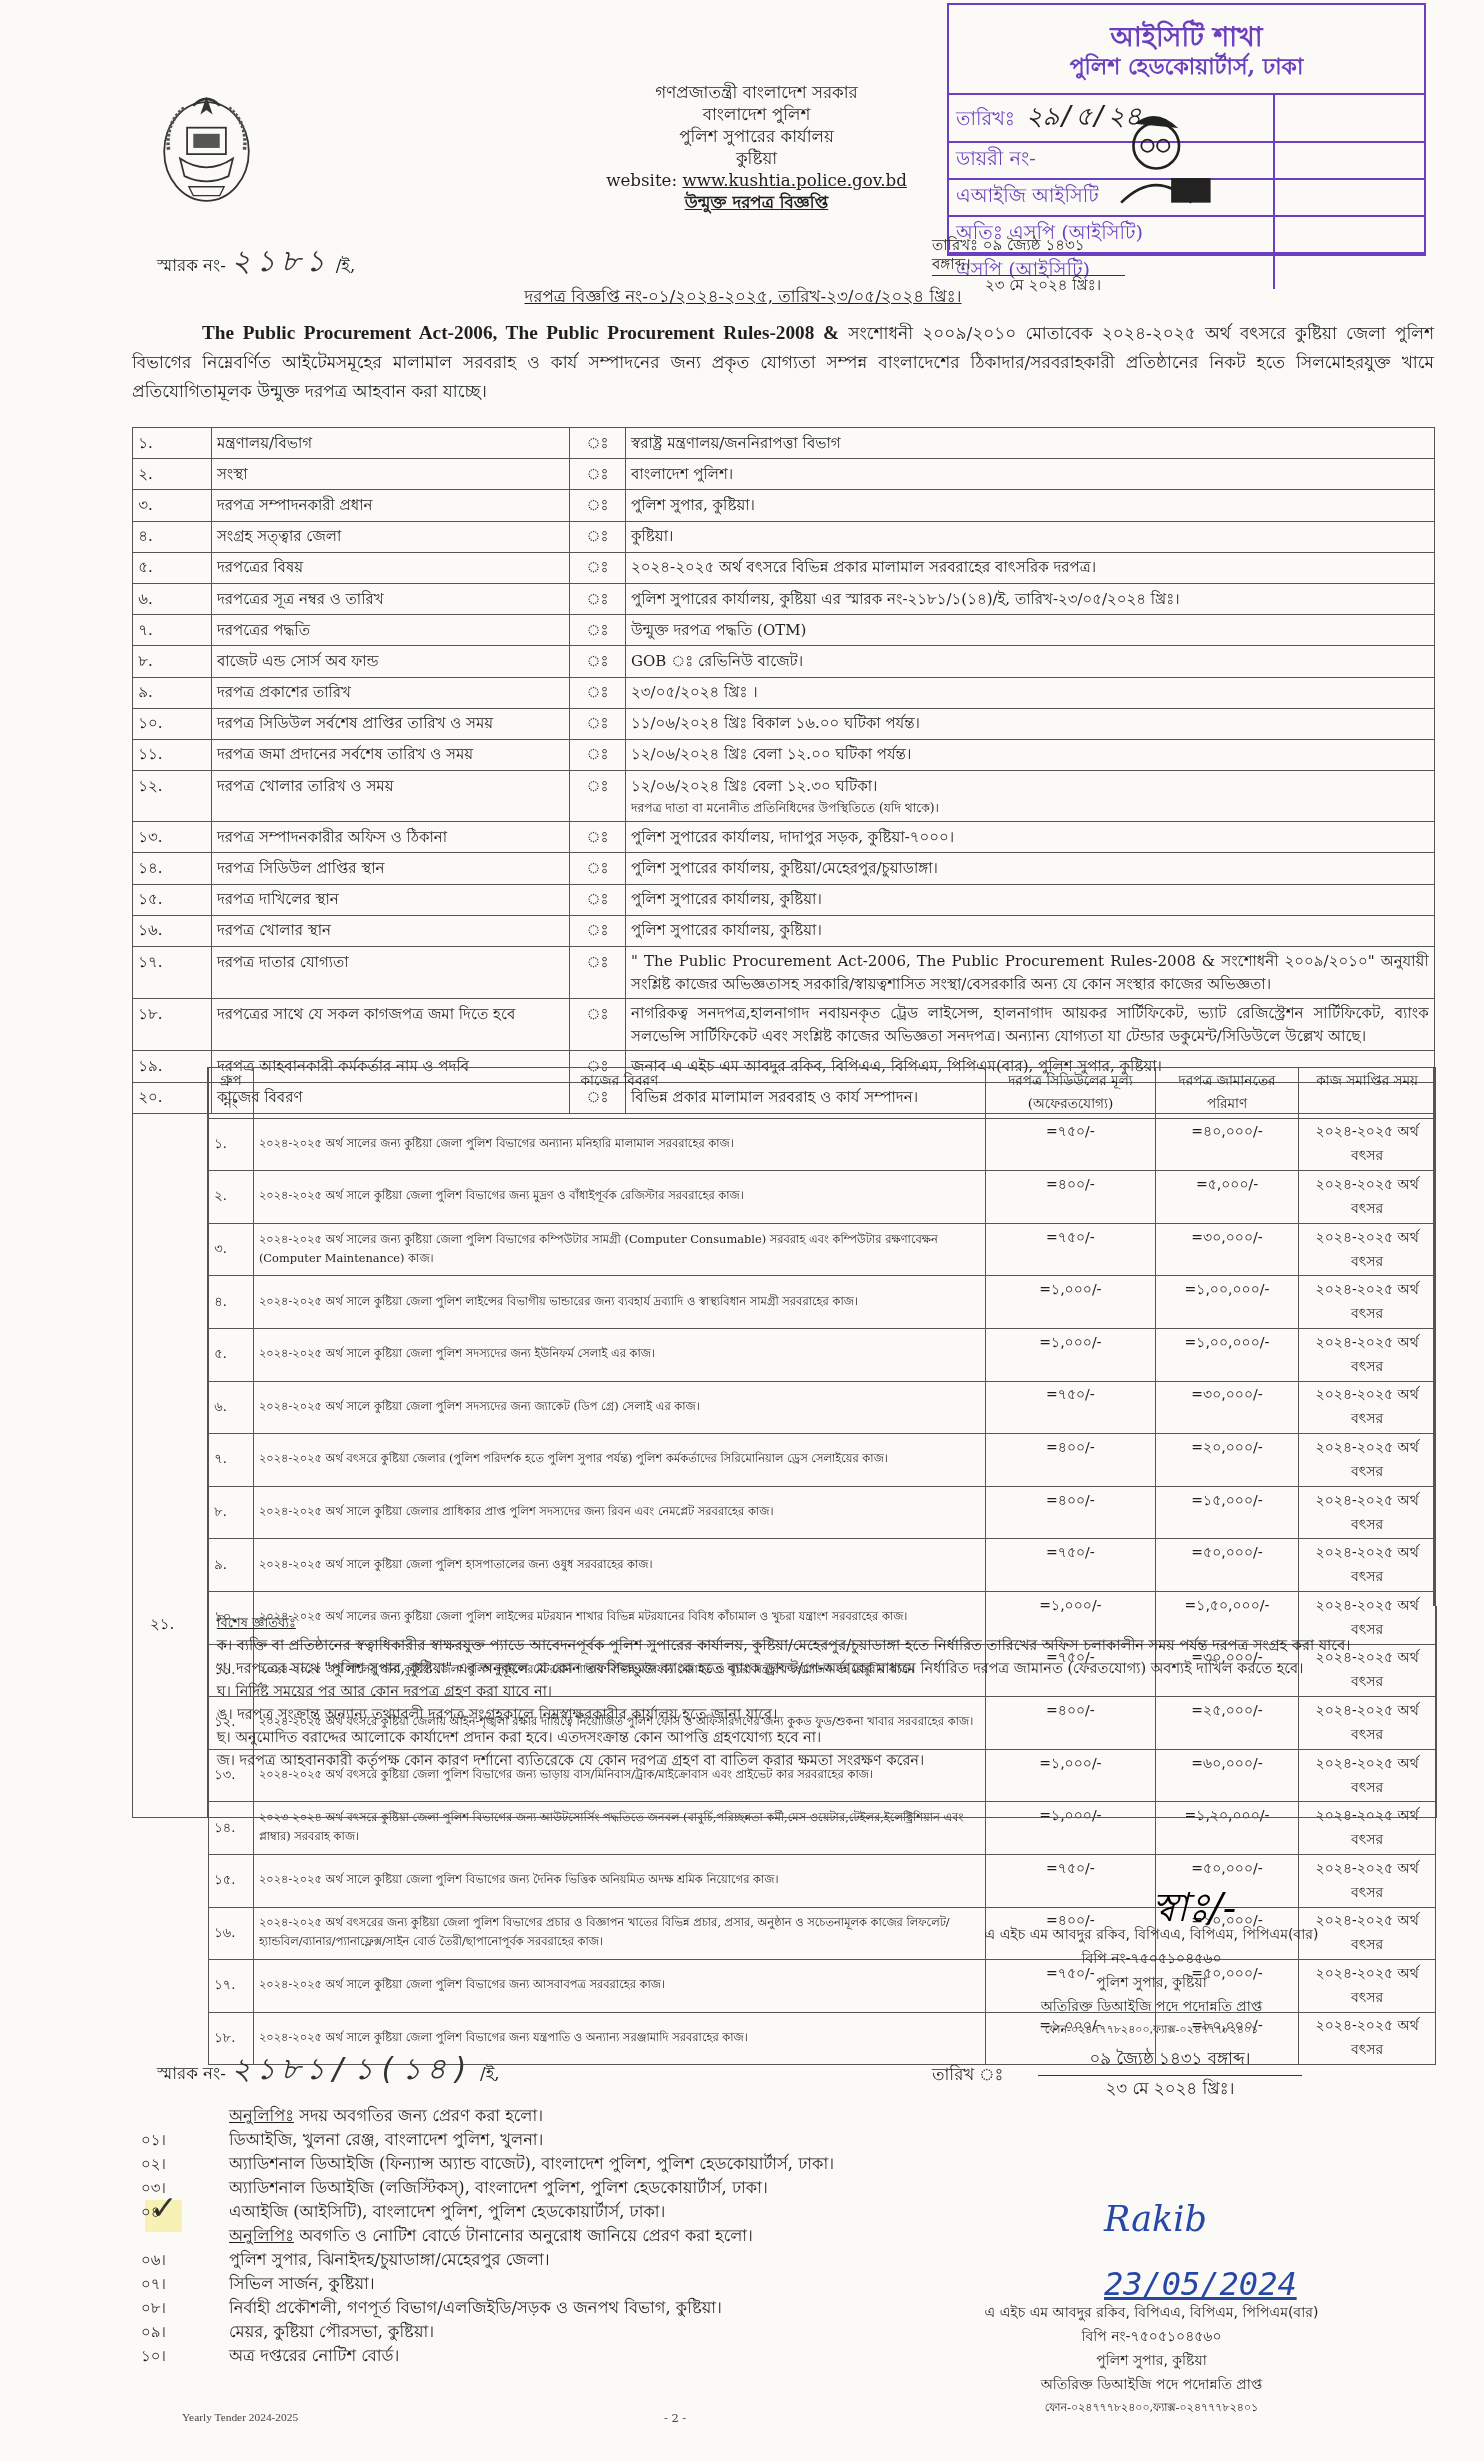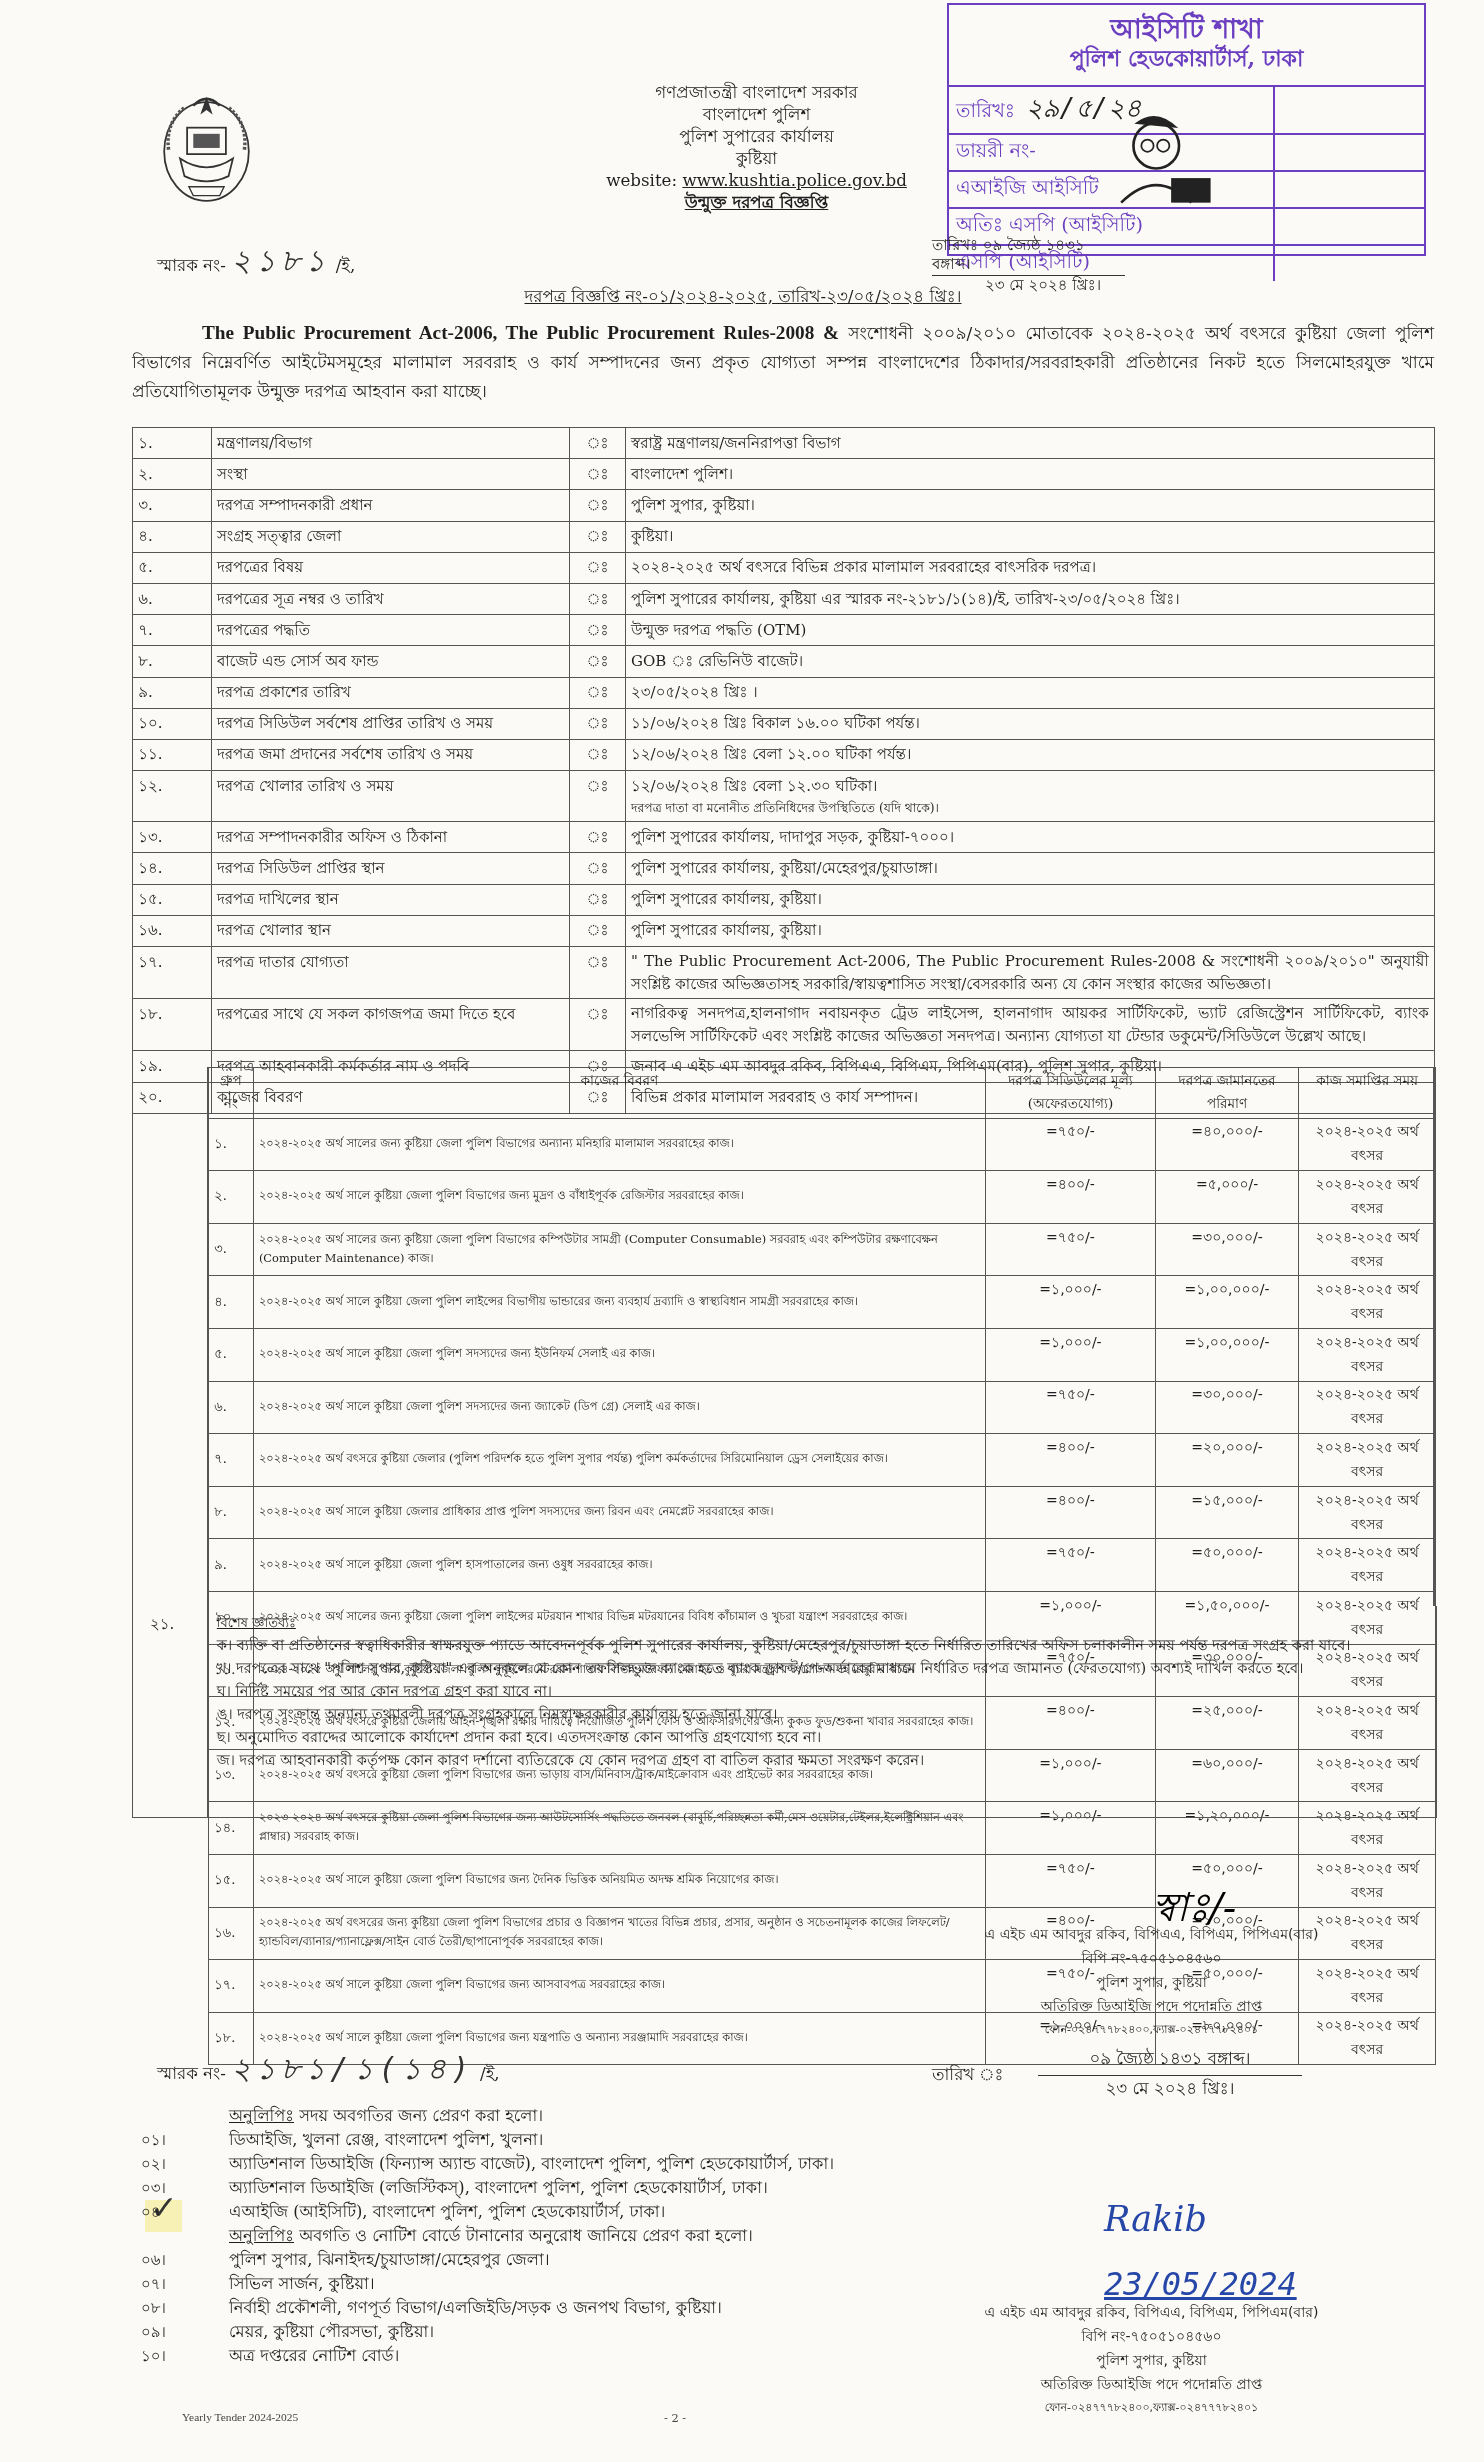--- a/index.html
+++ b/index.html
@@ -13,21 +13,21 @@
   #gov-header { left:563px; top:81px; width:387px; text-align:center; font-size:16.7px; line-height:22px; }
   #gov-header .web u { color:#222; }
   #gov-header .title { text-decoration:underline; font-weight:bold; }
   #memo-top { left:157px; top:237px; font-size:16.7px; }
   .hand { font-family:"DejaVu Sans Mono", monospace; font-size:30px; color:#333; letter-spacing:5.3px; font-style:italic; }
   #date-top { left:932px; top:236px; font-size:15px; line-height:19.3px; }
   #date-top .line { border-bottom:0.9px solid #333; width:193px; }
 
   
   #stamp { left:947px; top:2.6px; width:475px; height:249px; border:2.6px solid #6b3fbf; color:#6b3fbf; }
-  #stamp .st-title { text-align:center; font-size:27px; font-weight:bold; line-height:33px; margin-top:7px; }
+  #stamp .st-title { text-align:center; font-size:27px; font-weight:bold; line-height:33px; margin-top:15px; }
   #stamp .st-sub { text-align:center; font-size:22px; font-weight:bold; line-height:26px; border-bottom:2.6px solid #6b3fbf; padding-bottom:14px; }
   #stamp table { border-collapse:collapse; width:100%; }
   #stamp td { border-bottom:2.6px solid #6b3fbf; height:33px; font-size:19.3px; padding-left:7px; }
   #stamp td.right { border-left:2.6px solid #6b3fbf; width:141px; }
   #stamp .handdate { font-family:"DejaVu Sans Mono", monospace; font-size:26px; color:#222; font-style:italic; margin-left:10.6px; }
   #portrait { left:1108px; top:106px; width:114px; height:110px; }
 
   #notice-no { left:132px; top:283px; width:1222px; text-align:center; font-size:16.7px; text-decoration:underline; }
   #intro { left:132px; top:318px; width:1302px; font-size:17px; line-height:29px; text-indent:70px; text-align:justify; }
   #intro b { font-family:"Liberation Serif", serif; font-size:19.3px; }

